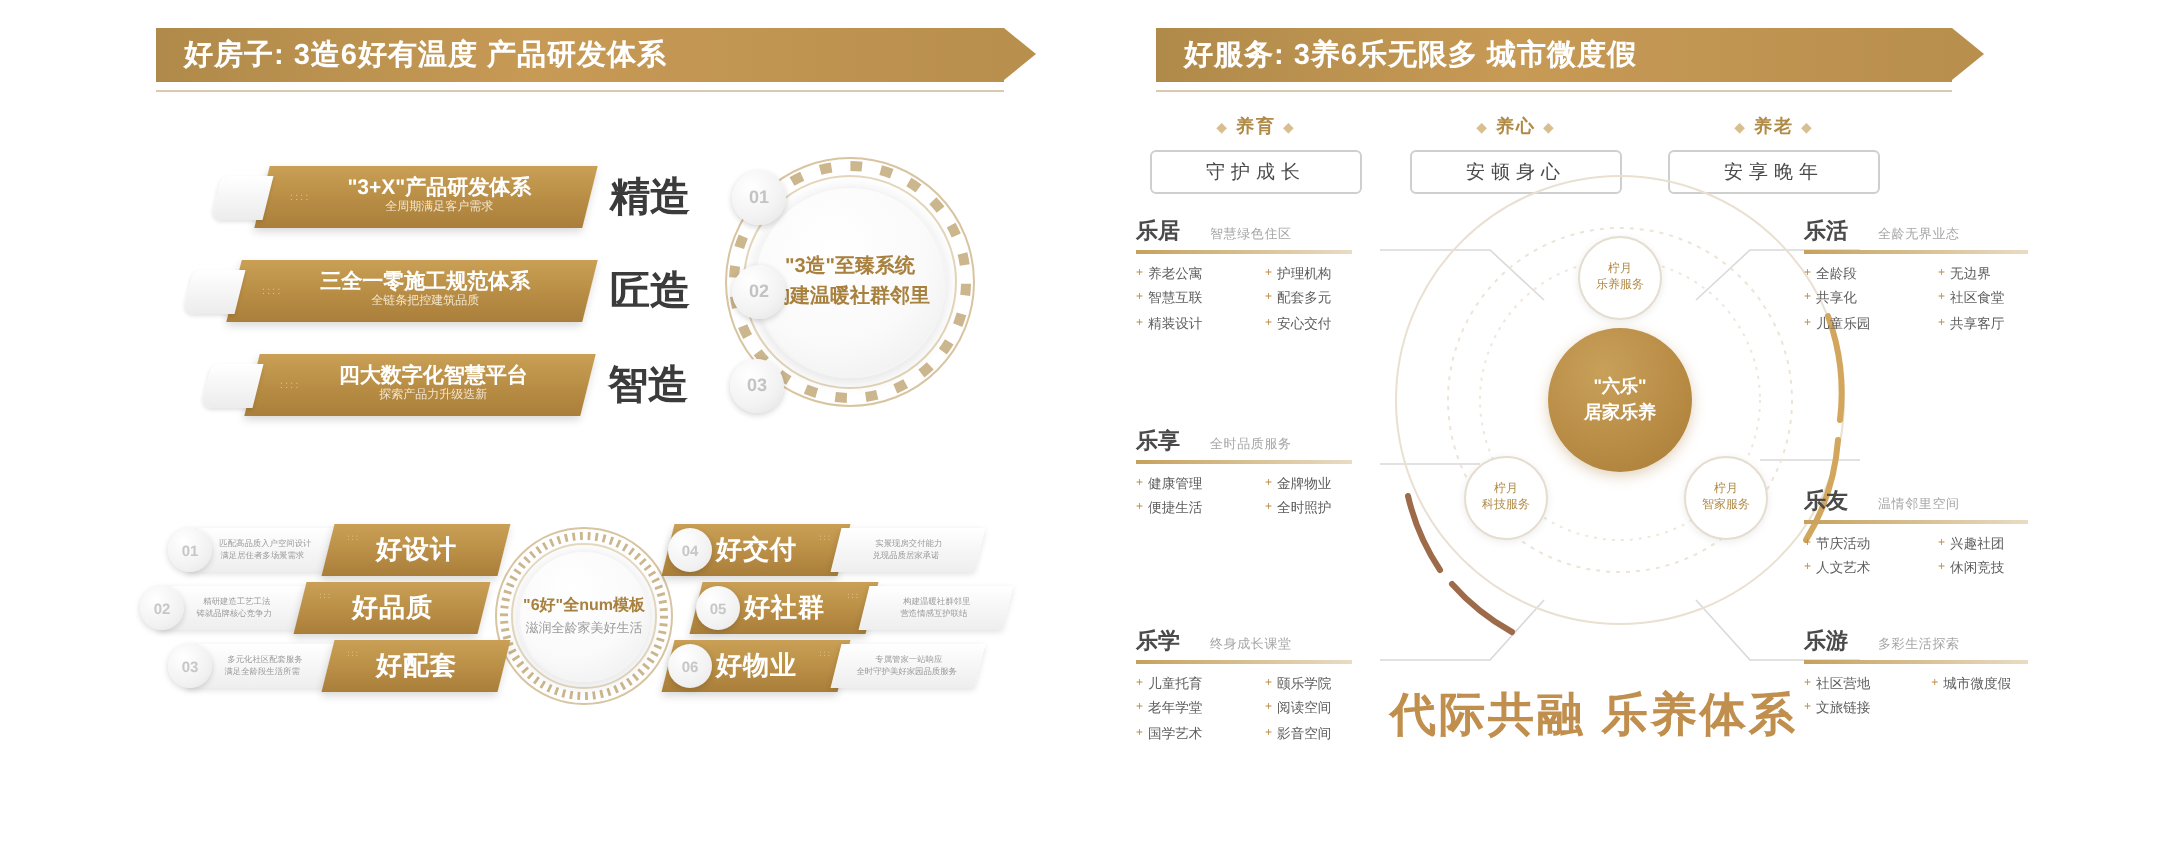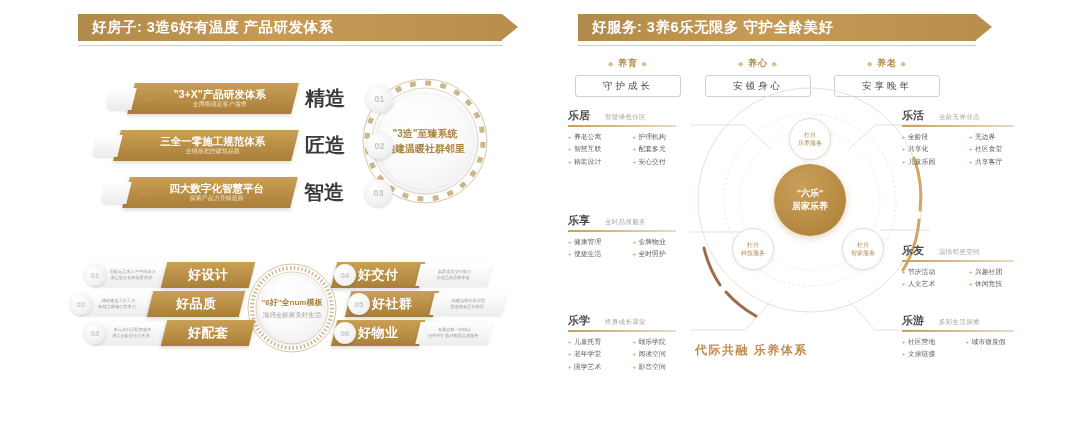--- a/index.html
+++ b/index.html
@@ -169,21 +169,21 @@
   .hub-core span { font-size: 9px; font-weight: bold; color: #ffffff; line-height: 13px; white-space: nowrap; }
   .sat {
     position: absolute; width: 42px; height: 42px; border-radius: 50%;
     background: #ffffff; border: 1px solid #e5ddd0;
     display: flex; flex-direction: column; align-items: center; justify-content: center;
     box-shadow: 0 1px 4px rgba(0,0,0,.08);
   }
   .sat span { font-size: 6px; color: #b08a47; line-height: 8.5px; white-space: nowrap; }
   .tagline {
     position: absolute;
-    font-size: 12px; font-weight: bold; color: #c08f4e;
+    font-size: 23px; font-weight: bold; color: #c08f4e;
     letter-spacing: 1.5px; white-space: nowrap;
   }
   svg { position: absolute; overflow: visible; }
 </style>
 </head>
 <body>
 
 <div class="page">
 
   <div class="lpanel">
@@ -328,21 +328,21 @@
       </div>
       <div class="six-note" style="margin-left:-4px;">
         <span>专属管家一站响应</span>
         <span>全时守护美好家园品质服务</span>
       </div>
     </div>
   </div>
 
   <div class="rpanel">
 
-    <div class="banner banner-right" style="left:38px;">好服务: 3养6乐无限多  守护全龄美好</div>
+    <div class="banner banner-right" style="left:38px;">好服务: 3养6乐无限多  城市微度假</div>
     <div class="banner-rule" style="left:38px; top:45px; width:398px;"></div>
 
     <div class="tri-col" style="left:35px; top:57px;">
       <div class="tri-head">
         <span class="dot">◆</span>
         <span>养育</span>
         <span class="dot">◆</span>
       </div>
       <div class="tri-box">守护成长</div>
     </div>

